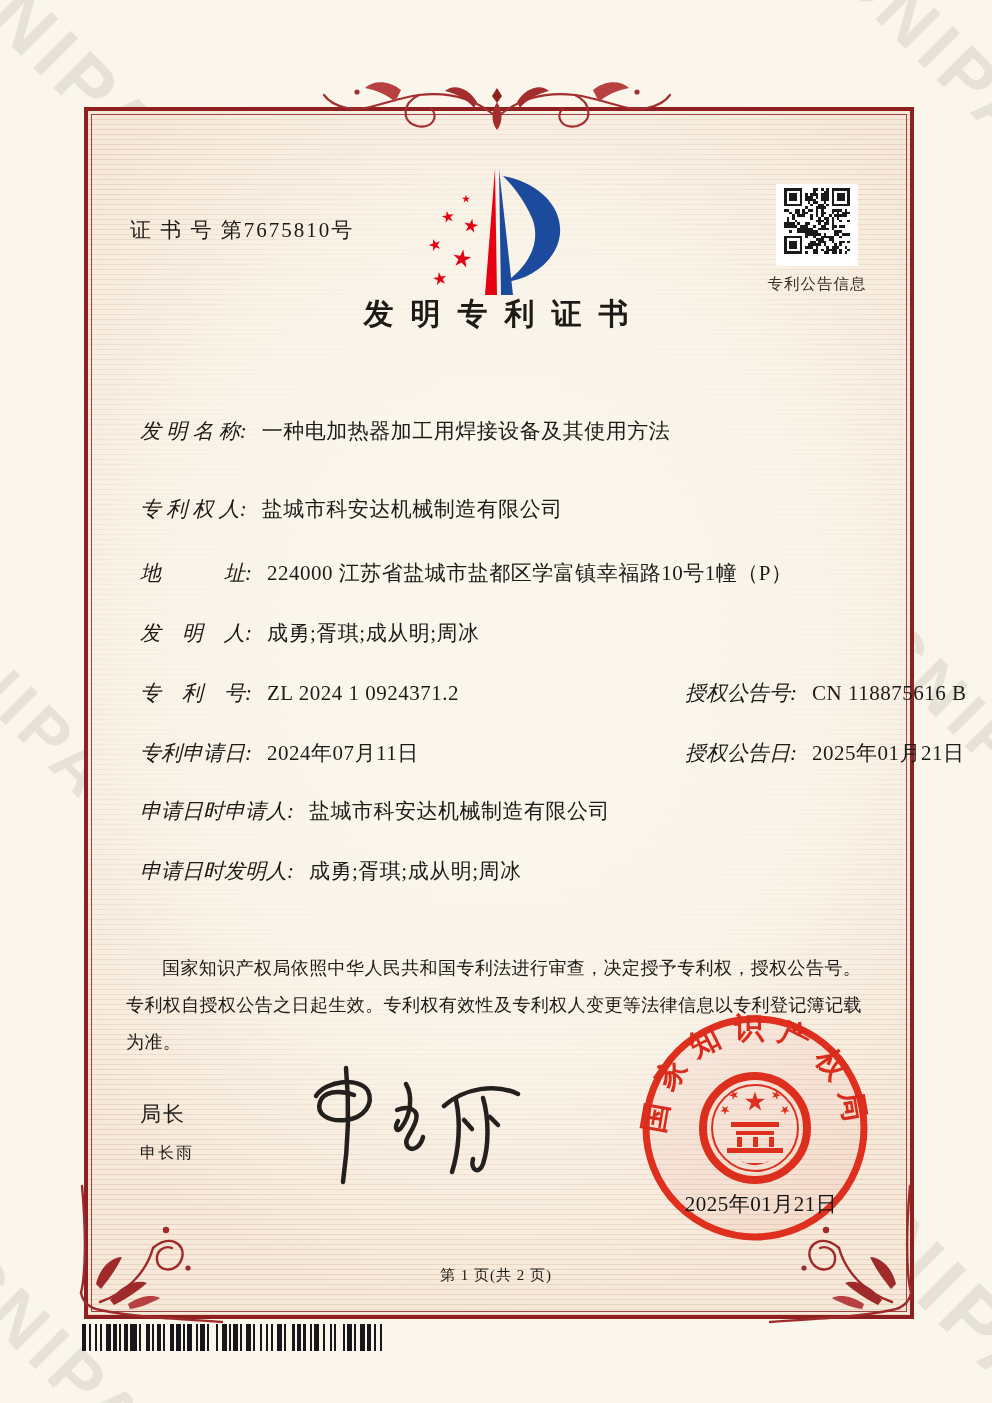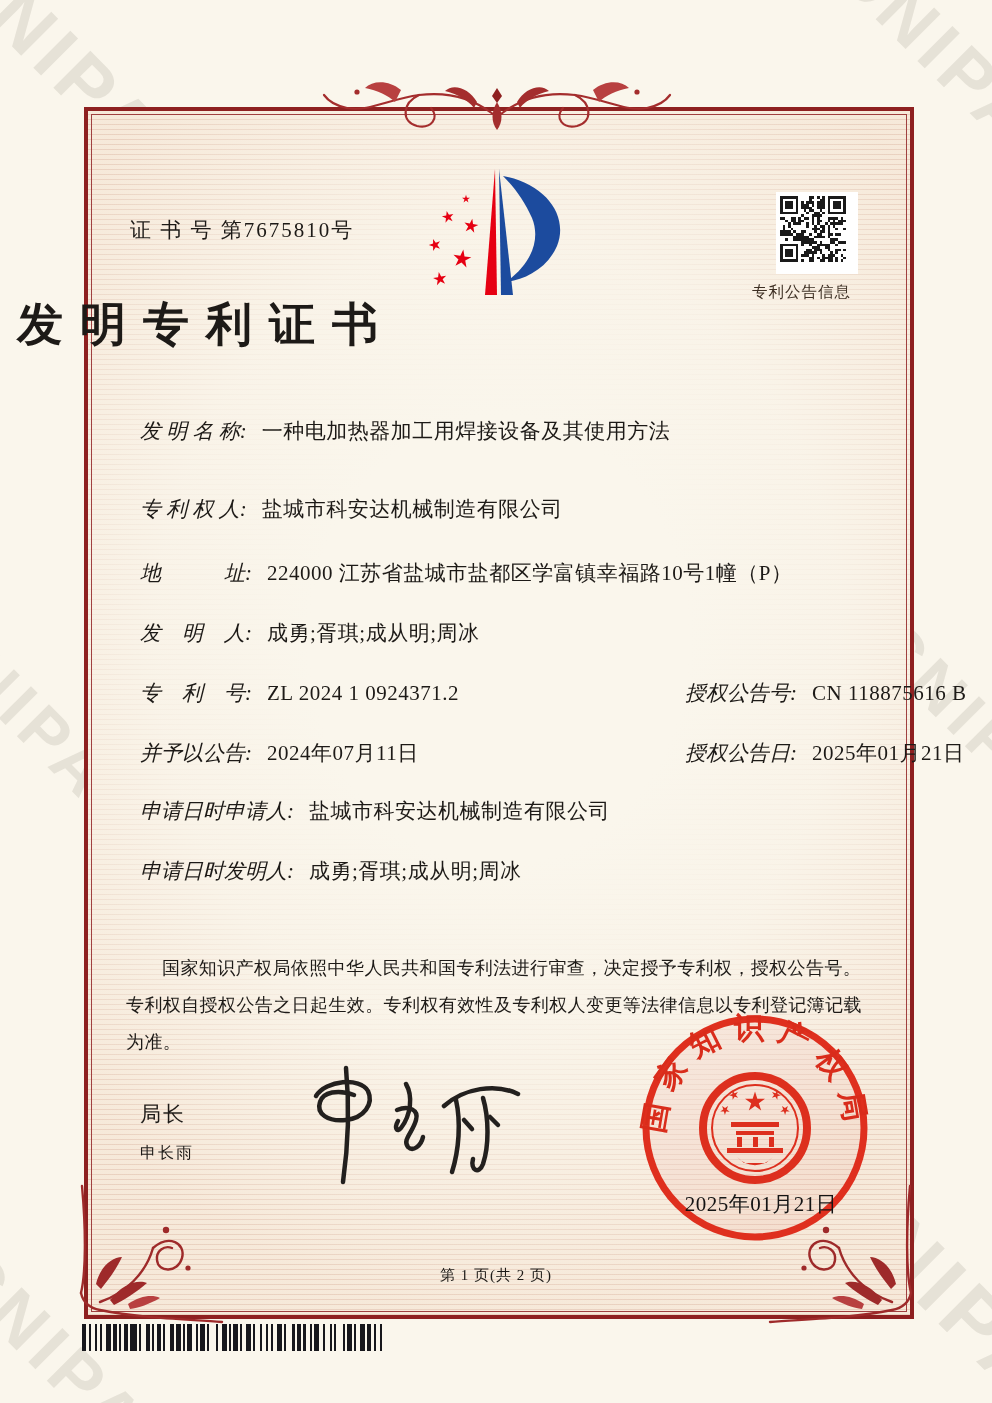--- a/index.html
+++ b/index.html
@@ -14,23 +14,23 @@
   .frame{position:absolute;left:84px;top:107px;width:822px;height:1204px;border:4px solid #8e2020;z-index:2;}
   .frame-inner{position:absolute;inset:3px;border:1.5px solid #a04040;}
   .frame-bg{position:absolute;inset:0;background-color:#f6e8d8;
       background-image:repeating-linear-gradient(0deg,rgba(198,140,118,0.28) 0px,rgba(198,140,118,0.28) 1px,transparent 1px,transparent 5px);}
   .frame-bg::after{content:"";position:absolute;inset:0;
       background:radial-gradient(ellipse 72% 58% at 50% 44%,#faf6ec 32%,rgba(250,246,236,0.82) 58%,rgba(250,246,236,0.08) 96%);}
   .content{position:absolute;inset:0;z-index:4;}
   .orn{position:absolute;z-index:5;}
   
   .cert-no{position:absolute;left:130px;top:172px;font-size:21px;letter-spacing:2px;margin-top:44px;}
-  .title{position:absolute;left:0;right:0;top:294px;font-size:46px;font-weight:700;
+  .title{position:absolute;left:0;right:0;top:294px;text-align:center;font-size:30px;font-weight:700;
          letter-spacing:17px;text-indent:17px;}
-  .qr-wrap{position:absolute;left:752px;top:192px;width:130px;text-align:left;}
+  .qr-wrap{position:absolute;left:752px;top:184px;width:130px;text-align:center;}
   .qr-box{width:74px;height:74px;margin:0 auto;background:#fff;padding:4px;}
   .qr-label{margin-top:8px;font-size:15.5px;letter-spacing:1px;color:#3d2f23;}
   .field-row{position:absolute;left:140px;display:flex;align-items:flex-start;font-size:21px;line-height:30px;}
   .flabel{white-space:nowrap;font-style:italic;}
   .fvalue{margin-left:15px;white-space:nowrap;letter-spacing:0.5px;}
   .rcol{position:absolute;left:545px;top:0;display:flex;}
   .notice{position:absolute;left:126px;top:950px;width:742px;font-size:18px;line-height:37px;letter-spacing:0.4px;}
   .notice .l1{text-indent:2em;}
   .sig-role{position:absolute;left:140px;top:1100px;font-size:21px;letter-spacing:2px;}
   .sig-name{position:absolute;left:140px;top:1143px;font-size:16px;letter-spacing:2px;}
@@ -372,21 +372,21 @@
     </div>
     <div class="field-row" style="top:678px;width:712px">
       <span class="flabel">专　利　号:</span>
       <span class="fvalue">ZL 2024 1 0924371.2</span>
       <span class="rcol">
         <span class="flabel">授权公告号:</span>
         <span class="fvalue">CN 118875616 B</span>
       </span>
     </div>
     <div class="field-row" style="top:738px;width:712px">
-      <span class="flabel">并予以公告:</span>
+      <span class="flabel">专利申请日:</span>
       <span class="fvalue">2024年07月11日</span>
       <span class="rcol">
         <span class="flabel">授权公告日:</span>
         <span class="fvalue">2025年01月21日</span>
       </span>
     </div>
     <div class="field-row" style="top:796px">
       <span class="flabel">申请日时申请人:</span>
       <span class="fvalue">盐城市科安达机械制造有限公司</span>
     </div>

